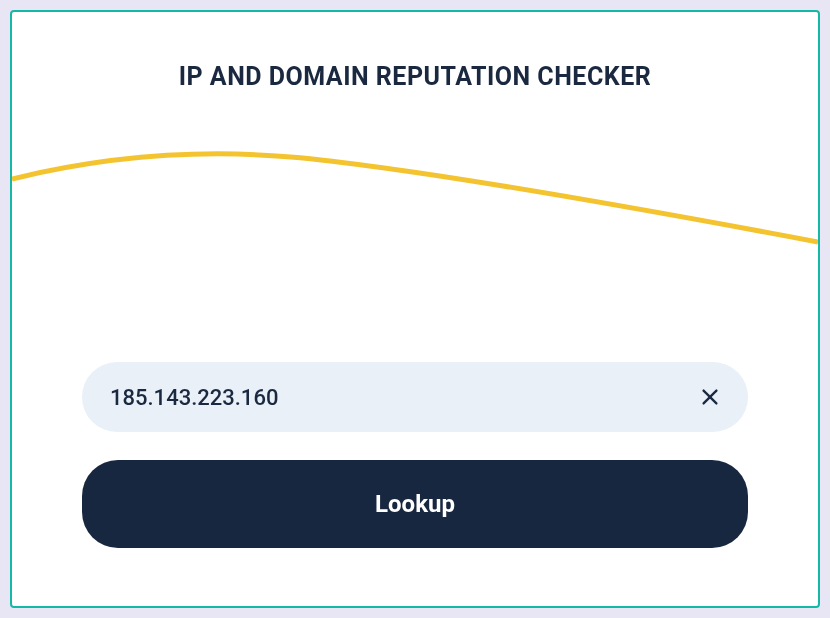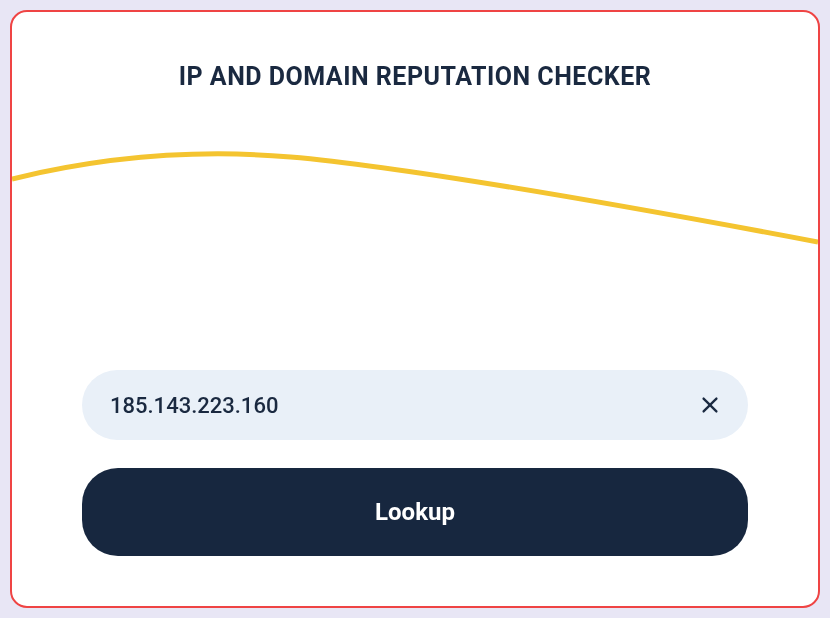--- a/index.html
+++ b/index.html
@@ -12,22 +12,22 @@
       height: 618px;
       background: #e8e6f5;
       font-family: -apple-system, BlinkMacSystemFont, "Segoe UI", Roboto, Helvetica, Arial, sans-serif;
       padding: 10px;
       position: relative;
     }
     .card {
       width: 100%;
       height: 100%;
       background: #ffffff;
-      border-radius: 17px;
-      border: 2px solid #ef4444;
+      border-radius: 4px;
+      border: 2px solid #14b8a6;
       position: relative;
       overflow: hidden;
     }
     .title {
       text-align: center;
       font-size: 25px;
       font-weight: 700;
       letter-spacing: 0.5px;
       color: #1a2940;
       margin-top: 50px;
@@ -39,21 +39,21 @@
       width: 100%;
       height: 140px;
       pointer-events: none;
     }
     .curve-container svg {
       width: 100%;
       height: 100%;
     }
     .form-area {
       position: absolute;
-      bottom: 50px;
+      bottom: 58px;
       left: 70px;
       right: 70px;
     }
     .input-wrap {
       position: relative;
       width: 100%;
       margin-bottom: 28px;
     }
     .ip-input {
       width: 100%;

